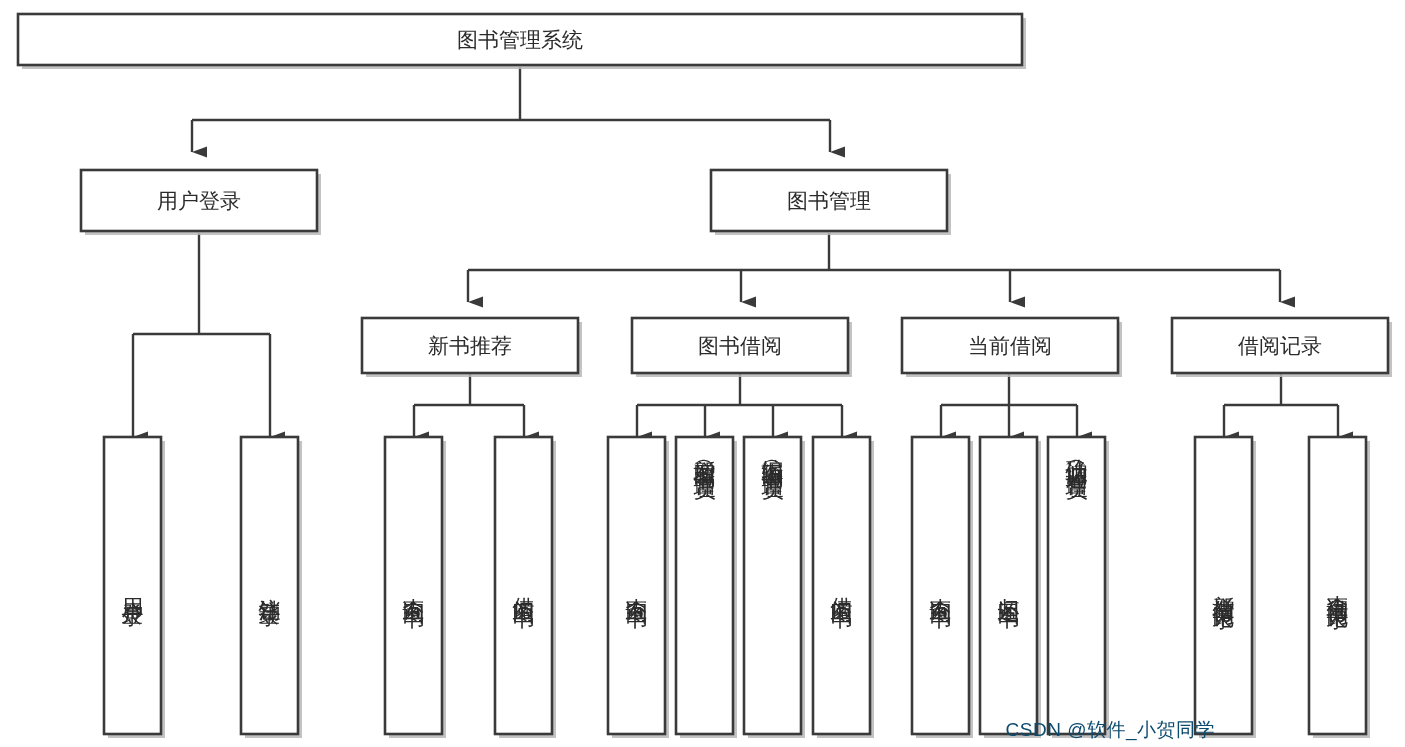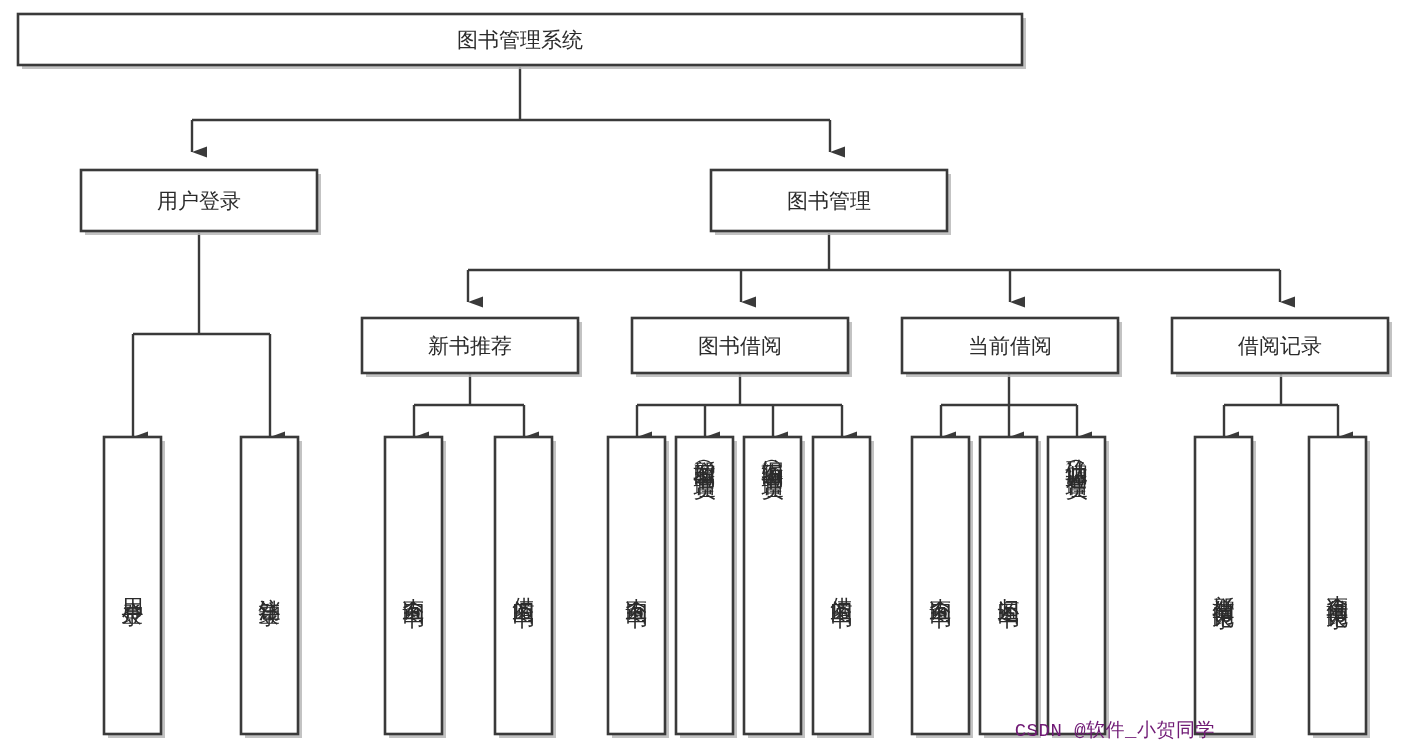--- a/index.html
+++ b/index.html
@@ -48,23 +48,23 @@
     line-height:1.18;
     letter-spacing:3px;
     color:#2b2b2b;
     white-space:nowrap;
     text-align:center;
   }
   .watermark{
     position:absolute;
     right:10px;
     bottom:4px;
-    font-family:Liberation Mono, monospace;
+    font-family:Liberation Sans, sans-serif;
     font-size:19px;
-    color:#701a75;
+    color:#0c4a6e;
     letter-spacing:.5px;
     white-space:nowrap;
   }
 </style>
 </head>
 <body>
 
 <div id="diagram-root">
 
   <svg width="1405" height="747" viewBox="0 0 1405 747">

